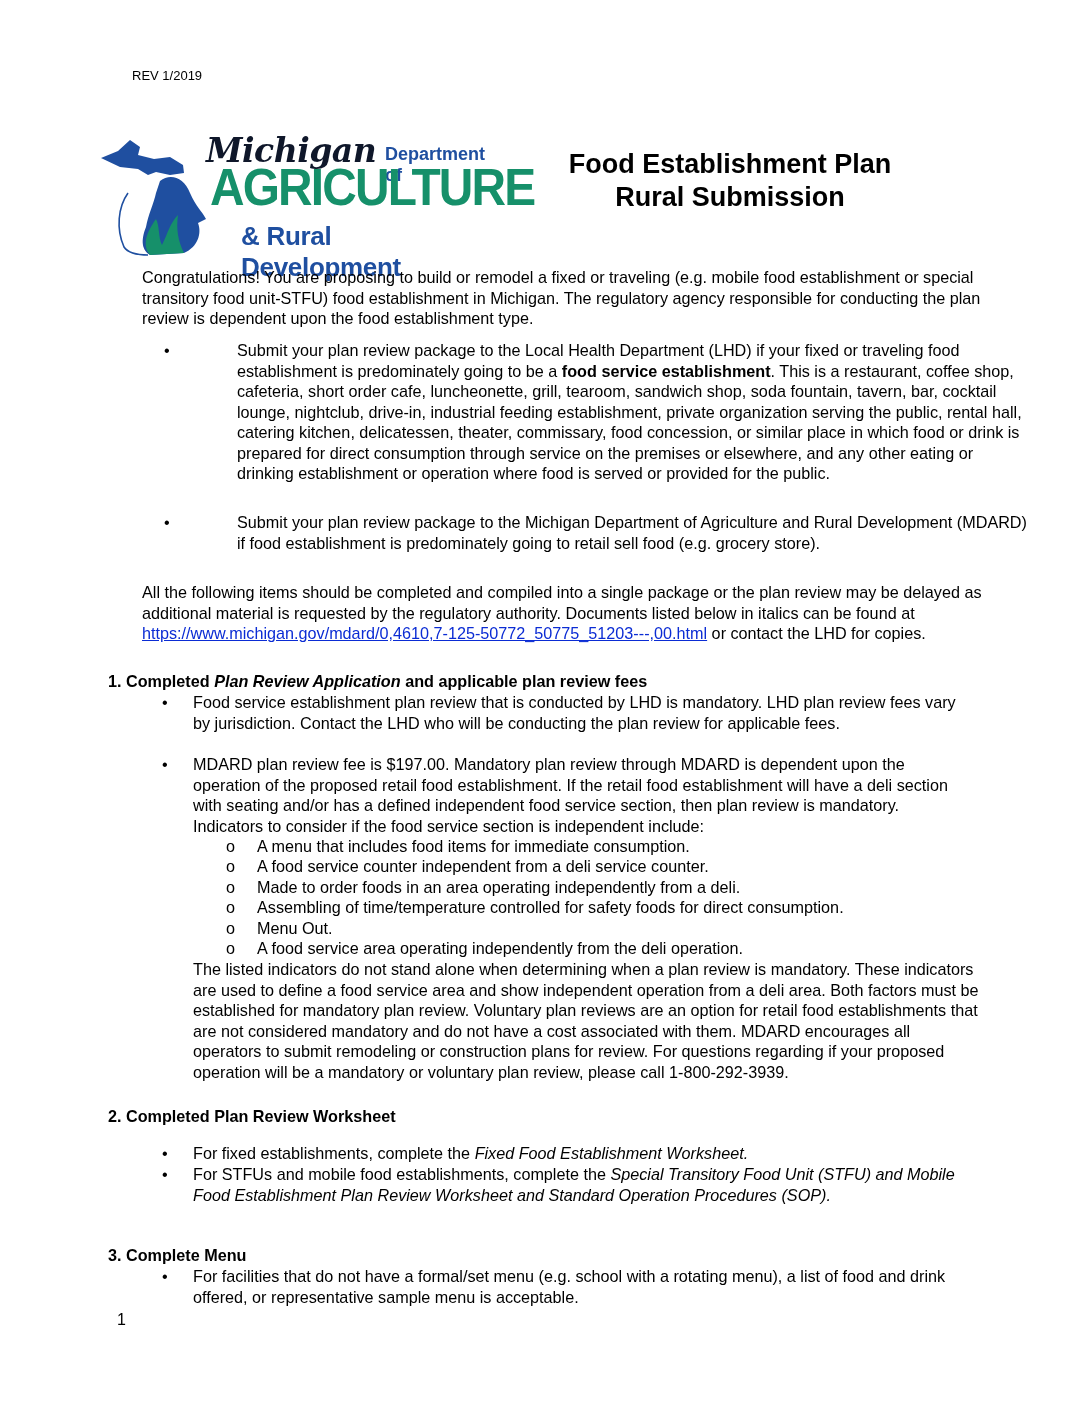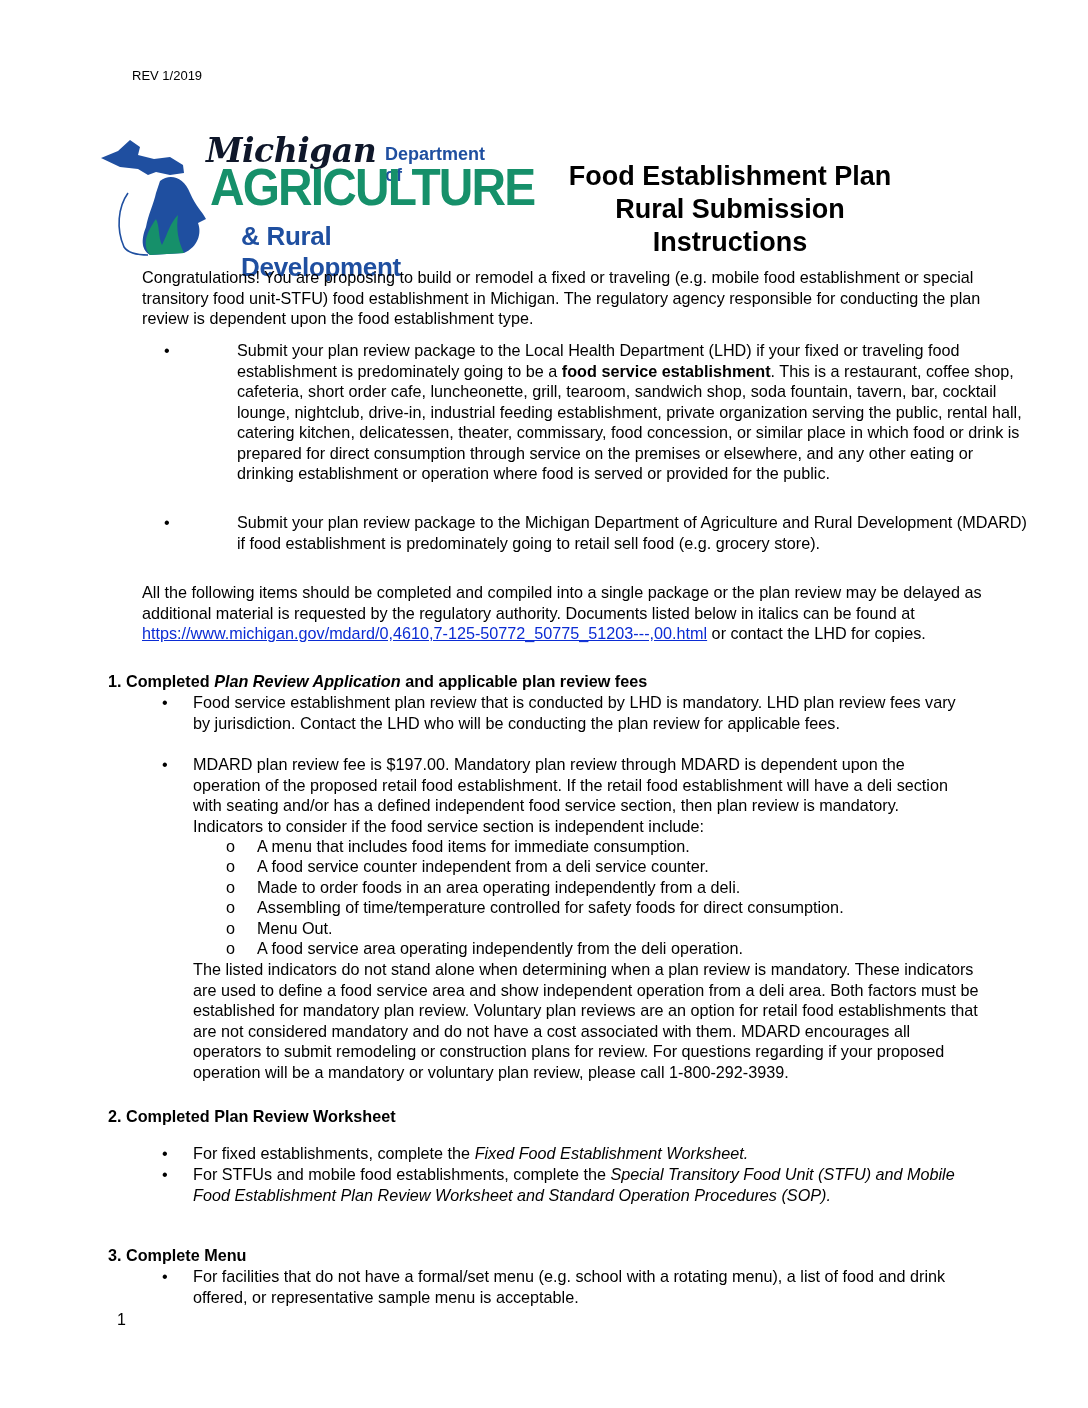--- a/index.html
+++ b/index.html
@@ -7,21 +7,21 @@
          font-family: "Liberation Sans", sans-serif; color: #000; }
   .rev { position: absolute; left: 132px; top: 68px; font-size: 13px; }
   .logo { position: absolute; left: 98px; top: 137px; width: 400px; height: 120px; }
   .logo-map { position: absolute; left: 0; top: 0; width: 115px; height: 120px; }
   .logo-michigan { position: absolute; left: 108px; top: -6px; font-family: "DejaVu Serif", serif;
                    font-style: italic; font-weight: bold; font-size: 33px; color: #0f172a; letter-spacing: -0.5px; }
   .logo-dept { position: absolute; left: 287px; top: 7px; font-size: 18px; font-weight: bold; color: #1f4fa0; }
   .logo-agri { position: absolute; left: 112px; top: 24px; font-size: 52px; font-weight: bold; color: #16906a;
                letter-spacing: -2px; transform: scaleX(0.92); transform-origin: left; line-height: 1; }
   .logo-rural { position: absolute; left: 111px; top: 84px; font-size: 26px; font-weight: bold; color: #1f4fa0; letter-spacing: -0.3px; margin-left: 32px; }
-  .title { position: absolute; left: 530px; top: 160px; width: 400px; text-align: center;
+  .title { position: absolute; left: 530px; top: 148px; width: 400px; text-align: center;
            font-size: 27px; font-weight: bold; line-height: 33px; }
   .para { position: absolute; left: 130px; width: 850px; font-size: 16.2px; line-height: 20.5px; margin-left: 12px; }
   .bullet-row { position: absolute; left: 130px; width: 850px; font-size: 16.2px; line-height: 20.5px; }
   .bullet-row .dot { position: absolute; left: 34px; top: 0; }
   .bullet-row .txt { position: absolute; left: 64px; width: 790px; margin-left: 43px; }
   .heading { position: absolute; left: 108px; font-size: 16.2px; font-weight: bold; line-height: 20.5px; }
   .sub-bullet { position: absolute; left: 162px; width: 810px; font-size: 16.2px; line-height: 20.5px; }
   .sub-bullet .dot { position: absolute; left: 0; }
   .sub-bullet .txt { position: absolute; left: 31px; width: 780px; }
   .circ-item { position: absolute; left: 226px; font-size: 16.2px; line-height: 20.5px; }
@@ -47,21 +47,20 @@
   </svg>
   <div class="logo-michigan">Michigan</div>
   <div class="logo-dept">Department of</div>
   <div class="logo-agri">AGRICULTURE</div>
   <div class="logo-rural">&amp; Rural Development</div>
 </div>
 
 <div class="title">
   <div>Food Establishment Plan</div>
   <div>Rural Submission</div>
-  <div>Instructions</div>
 </div>
 
 <div class="para" style="top:267px;">Congratulations! You are proposing to build or remodel a fixed or traveling (e.g. mobile food establishment or special transitory food unit-STFU) food establishment in Michigan. The regulatory agency responsible for conducting the plan review is dependent upon the food establishment type.</div>
 
 <div class="bullet-row" style="top:340px;">
   <span class="dot">•</span>
   <span class="txt"><span>Submit your plan review package to the Local Health Department (LHD) if your fixed or traveling food establishment is predominately going to be a </span><b>food service establishment</b><span>.  This is a restaurant, coffee shop, cafeteria, short order cafe, luncheonette, grill, tearoom, sandwich shop, soda fountain, tavern, bar, cocktail lounge, nightclub, drive-in, industrial feeding establishment, private organization serving the public, rental hall, catering kitchen, delicatessen, theater, commissary, food concession, or similar place in which food or drink is prepared for direct consumption through service on the premises or elsewhere, and any other eating or drinking establishment or operation where food is served or provided for the public.</span></span>
 </div>
 
 <div class="bullet-row" style="top:512px;">

